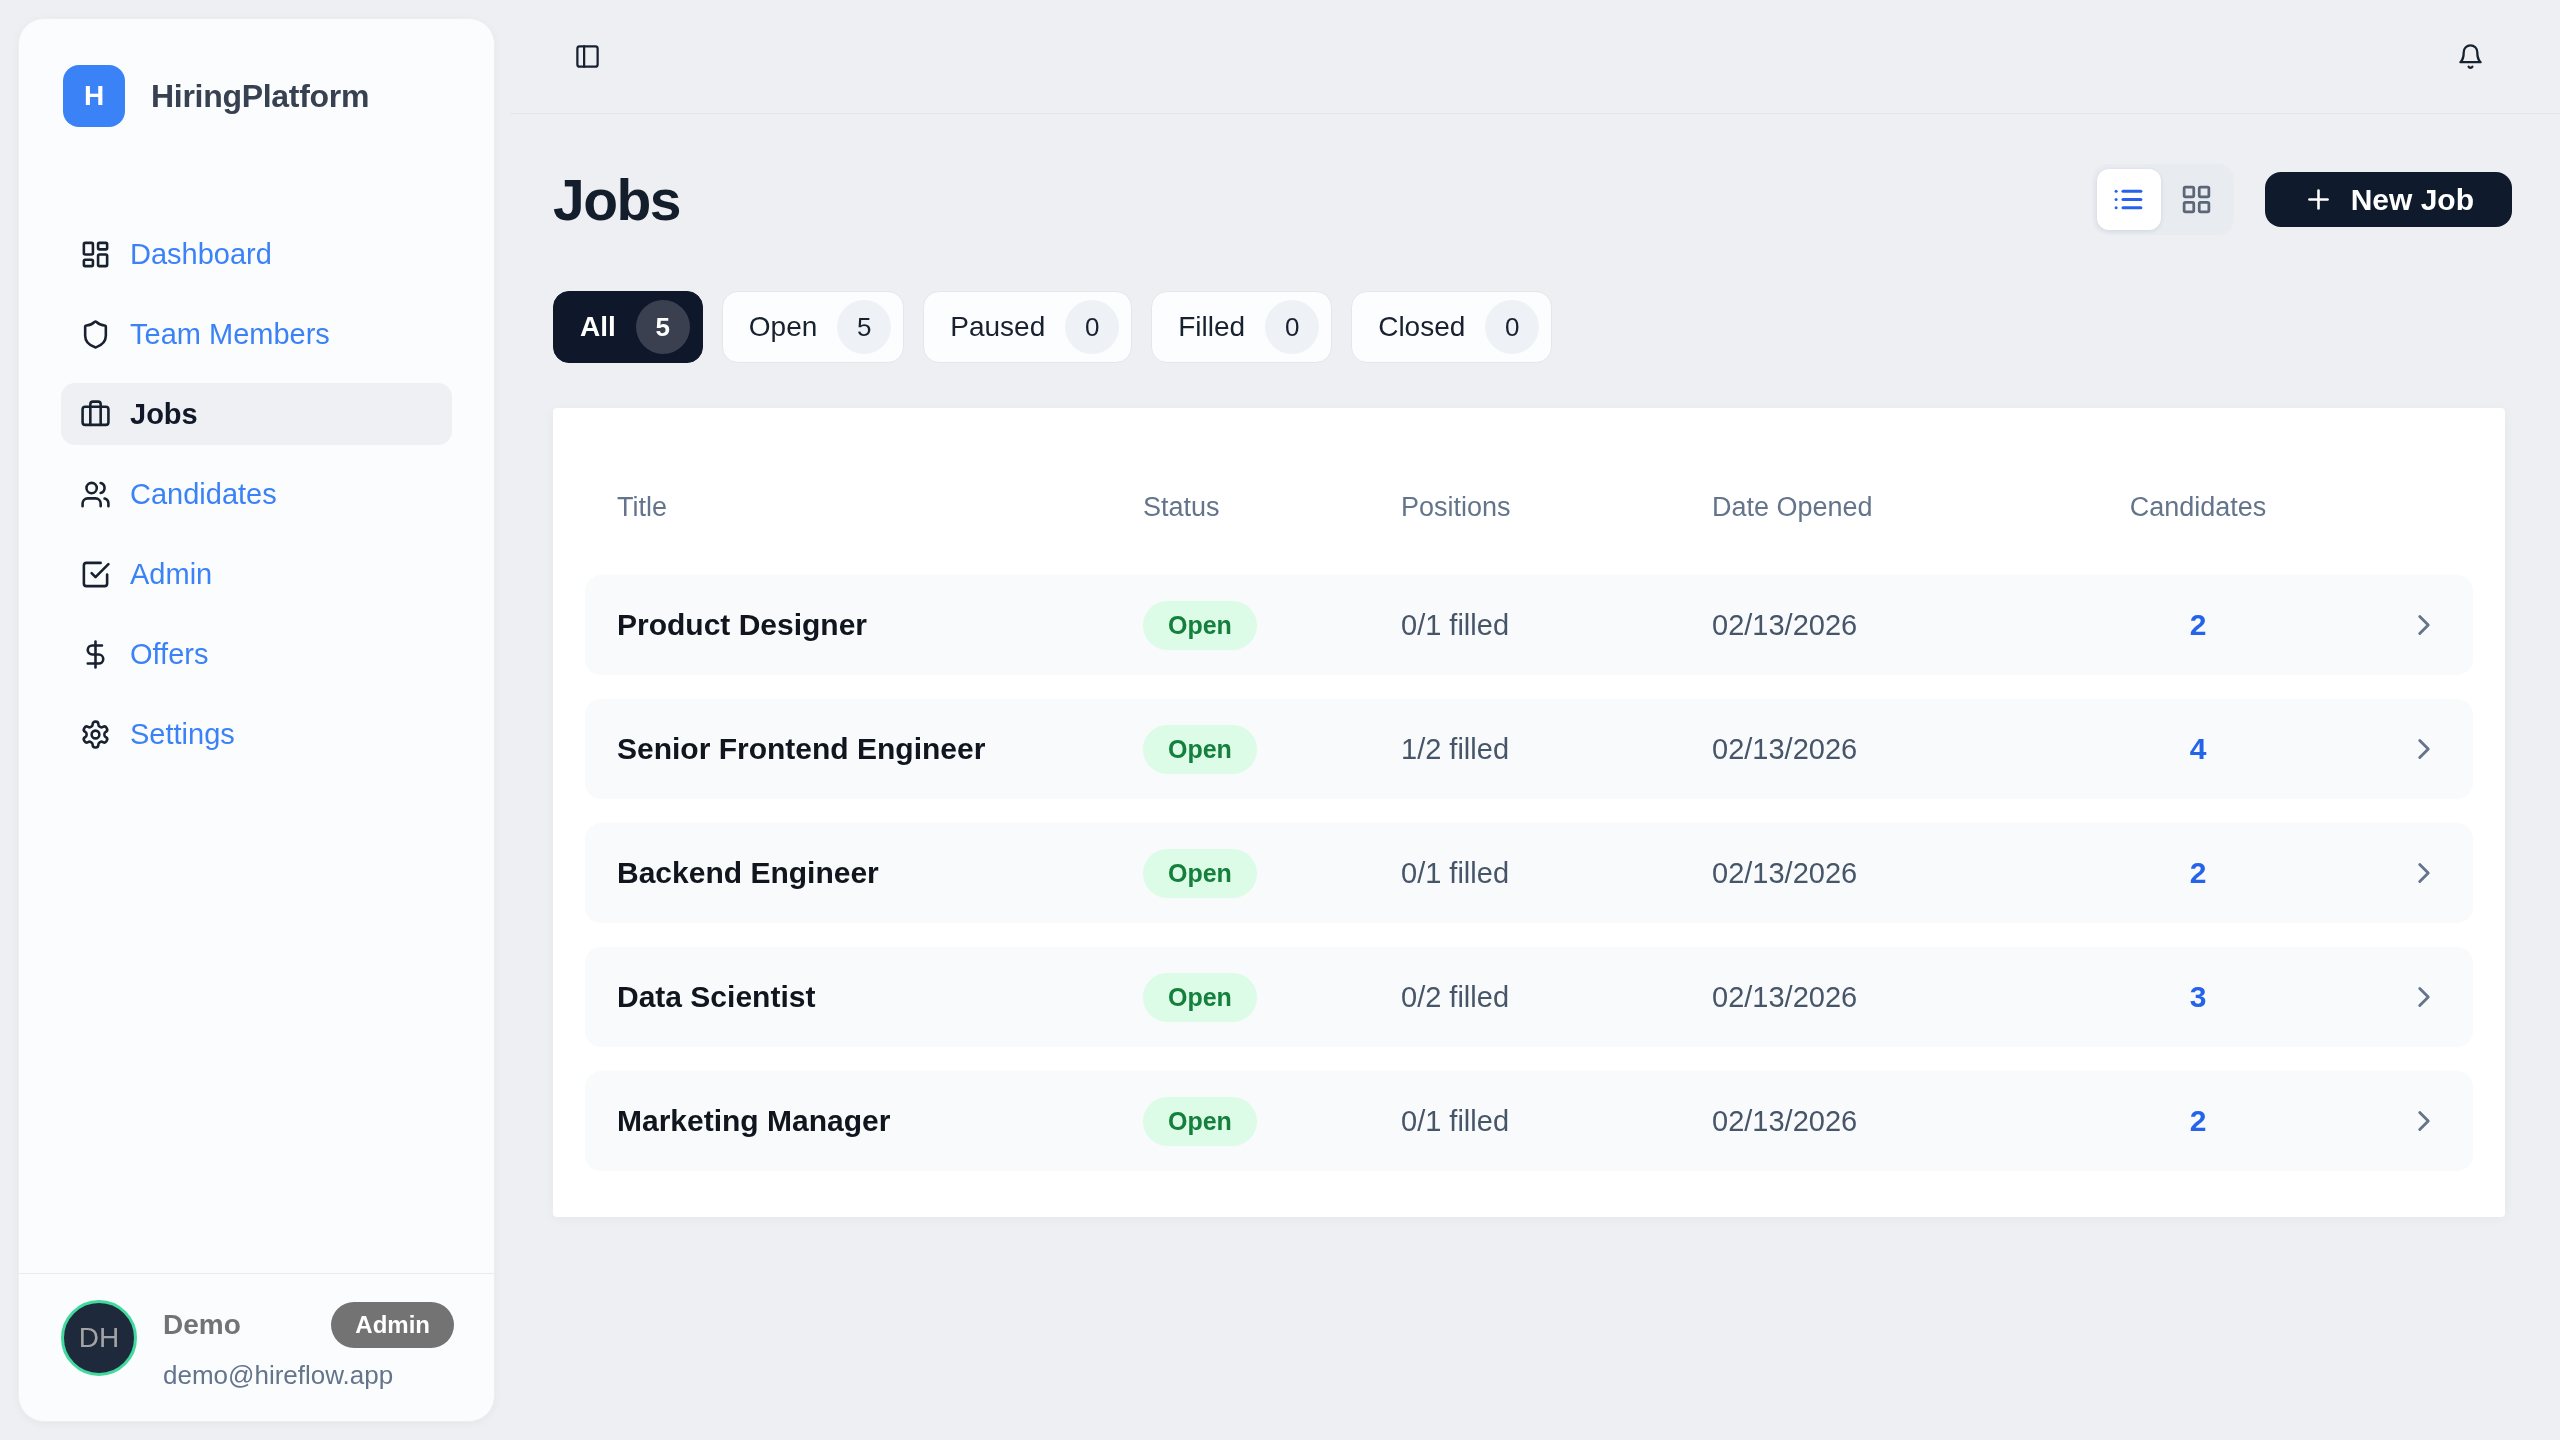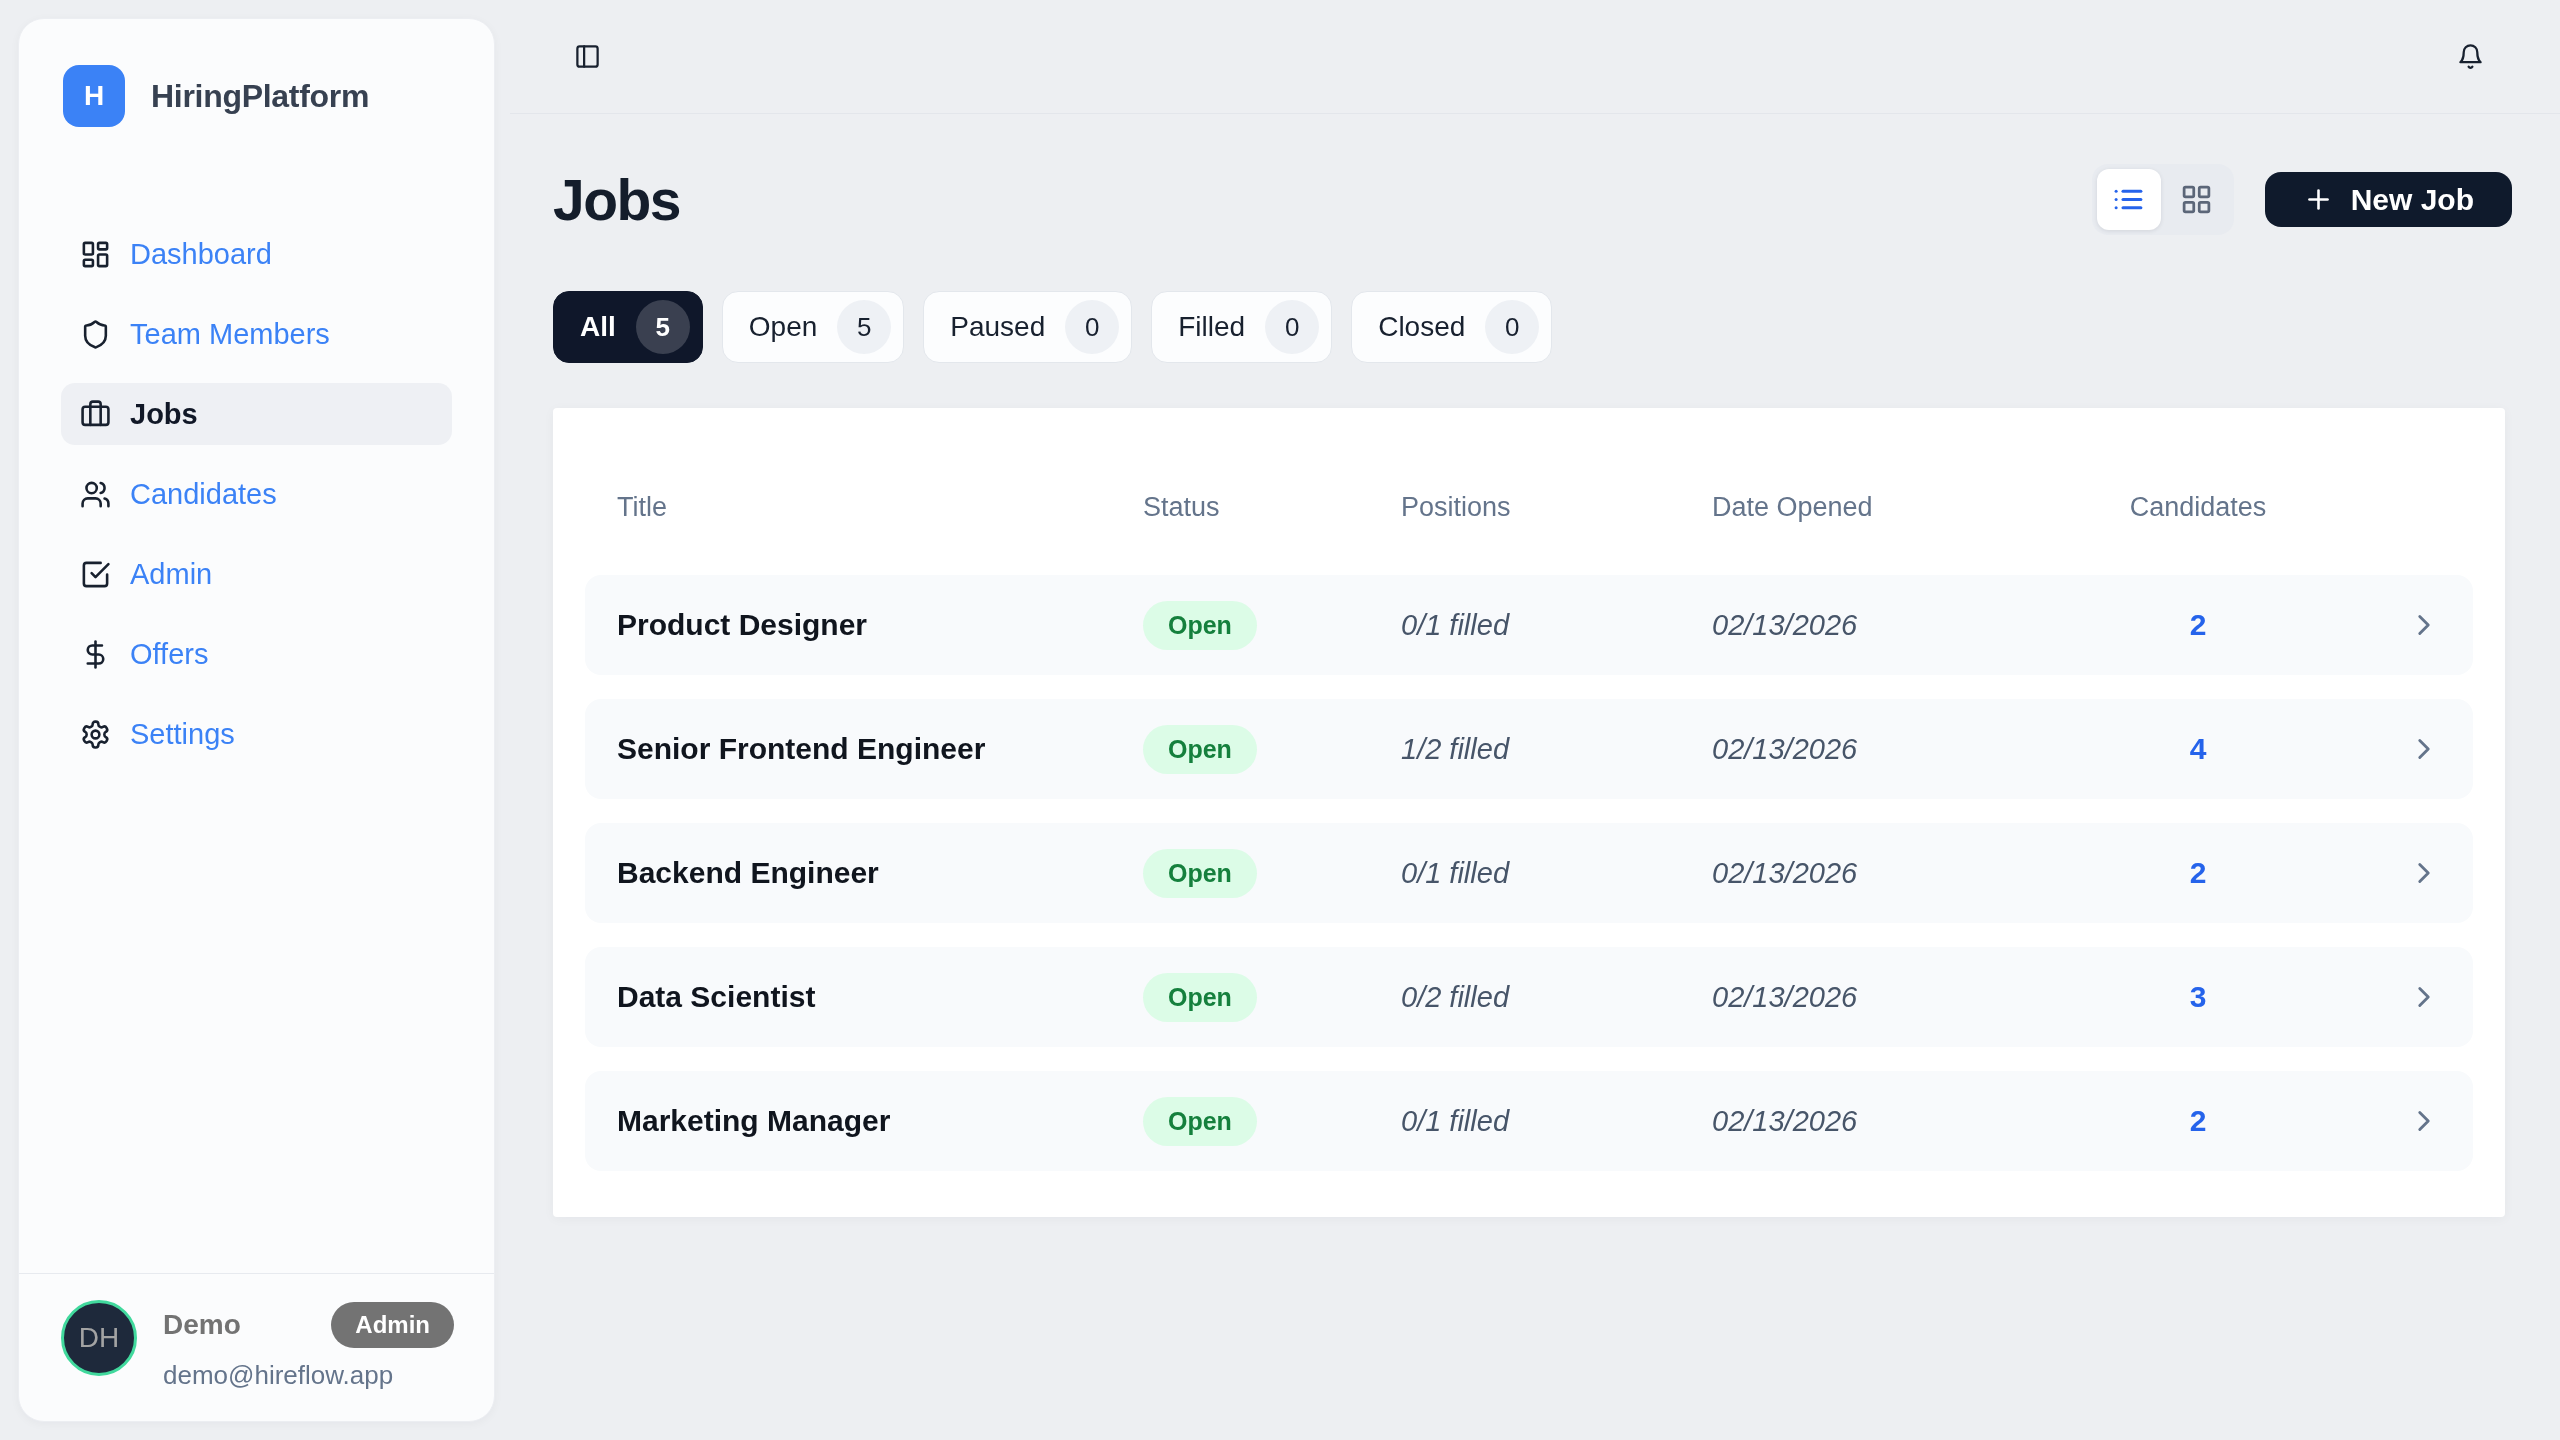--- a/index.html
+++ b/index.html
@@ -142,21 +142,21 @@
     height:100px; background:#f8fafc; border-radius:16px; cursor:pointer;
   }
   .cell-title { font-size:30px; font-weight:600; color:#10151e; }
   .pill-open {
     display:inline-flex; align-items:center; justify-content:center;
     width:fit-content;
     background:#dcfce7; color:#15803d;
     font-size:25px; font-weight:700;
     padding:10px 25px; border-radius:999px;
   }
-  .cell-muted { font-size:29px; color:#475569;font-style:italic; }
+  .cell-muted { font-size:29px; color:#475569; }
   .cell-candidates { justify-self:center; font-size:30px; font-weight:700; color:#2563eb; }
   .cell-chevron { justify-self:end; }
   .cell-chevron svg { width:34px; height:34px; stroke:#64748b; }
 </style>
 </head>
 <body>
 
 <aside class="sidebar">
   <div class="brand">
     <div class="brand-logo">H</div>

